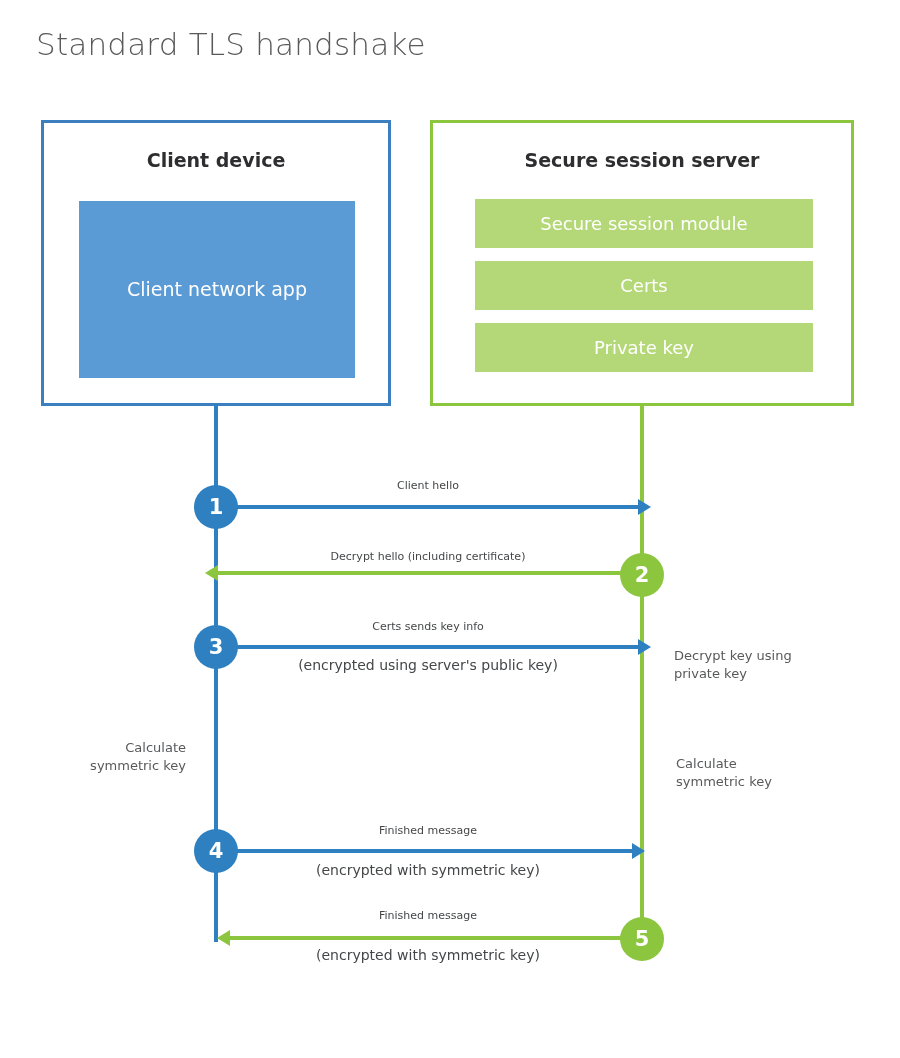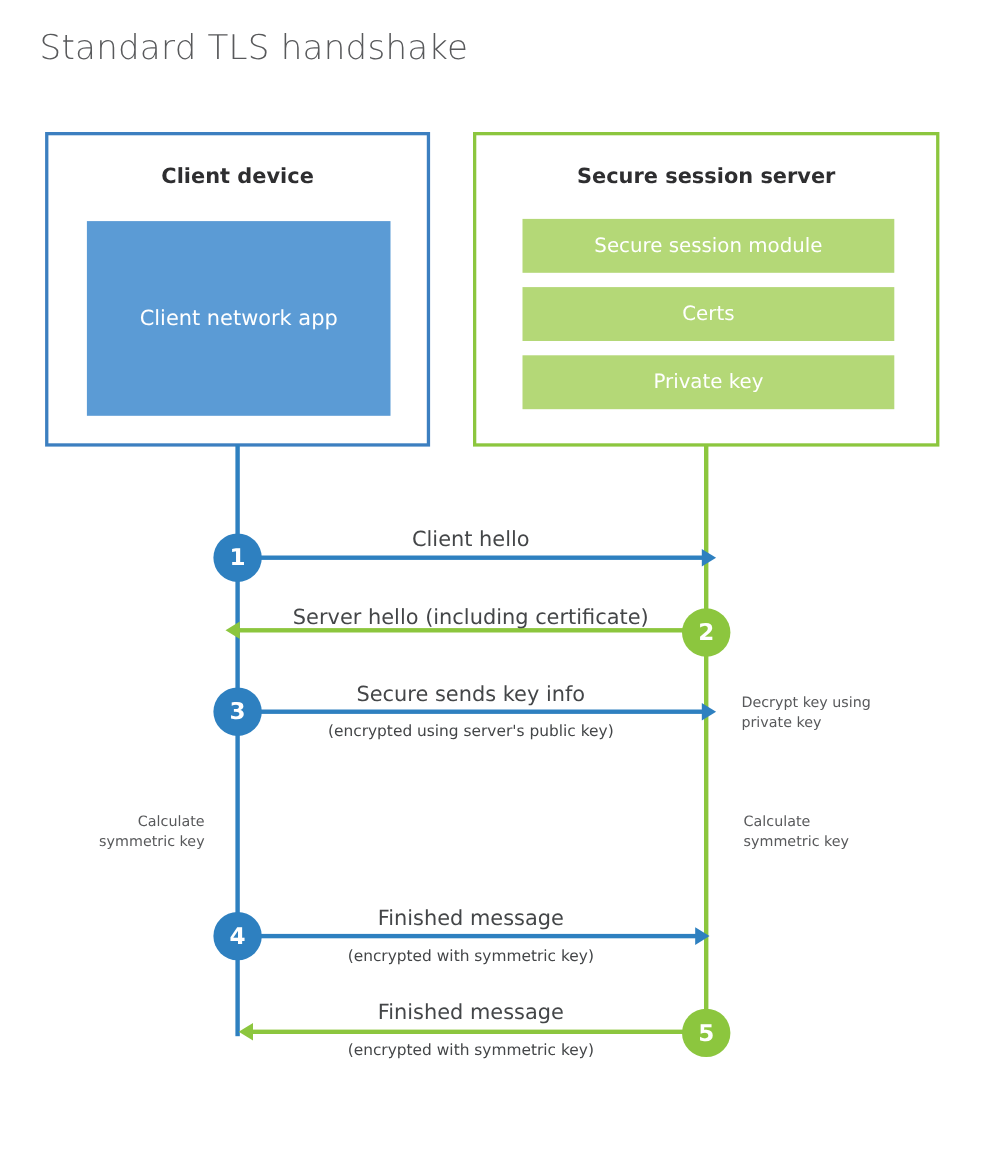--- a/index.html
+++ b/index.html
@@ -156,42 +156,42 @@
   .arrow.green .arrow-head.left {
     left: -11px;
     border-right: 13px solid #8cc63e;
   }
 
   
   .arrow-label {
     position: absolute;
     text-align: center;
     color: #444648;
-    font-size: 19px;
+    font-size: 11px;
     white-space: nowrap;
     z-index: 4;
   }
   .arrow-sublabel {
     position: absolute;
     text-align: center;
     color: #444648;
     font-size: 14px;
     white-space: nowrap;
     z-index: 4;
   }
   .side-note {
     position: absolute;
     color: #58595b;
     font-size: 13px;
     line-height: 1.35;
     white-space: pre-line;
     z-index: 4;
   }
   .side-note.left-note { text-align: right; }
-  .side-note.right-note { text-align: left; }
+  .side-note.right-note { text-align: left; margin-top: 16px; }
 </style>
 </head>
 <body>
 
 <div id="stage">
 
   <div class="page-title">Standard TLS handshake</div>
 
   <div class="party-box server">
     <div class="party-title">Secure session server</div>
@@ -212,27 +212,27 @@
 
   <div class="arrow blue" style="left:216px; top:505px; width:424px;">
     <span class="arrow-head right"></span>
   </div>
   <div class="arrow-label" style="left:216px; top:479px; width:424px;">Client hello</div>
   <div class="step-circle blue" style="left:194px; top:485px;">1</div>
 
   <div class="arrow green" style="left:216px; top:571px; width:424px;">
     <span class="arrow-head left"></span>
   </div>
-  <div class="arrow-label" style="left:216px; top:550px; width:424px;">Server hello (including certificate)</div>
+  <div class="arrow-label" style="left:216px; top:550px; width:424px;">Decrypt hello (including certificate)</div>
   <div class="step-circle green" style="left:620px; top:553px;">2</div>
 
   <div class="arrow blue" style="left:216px; top:645px; width:424px;">
     <span class="arrow-head right"></span>
   </div>
-  <div class="arrow-label" style="left:216px; top:620px; width:424px;">Secure sends key info</div>
+  <div class="arrow-label" style="left:216px; top:620px; width:424px;">Certs sends key info</div>
   <div class="arrow-sublabel" style="left:216px; top:657px; width:424px;">(encrypted using server's public key)</div>
   <div class="step-circle blue" style="left:194px; top:625px;">3</div>
   <div class="side-note right-note" style="left:674px; top:631px; width:190px;">Decrypt key using
 private key</div>
 
   <div class="side-note left-note" style="left:24px; top:739px; width:162px;">Calculate
 symmetric key</div>
   <div class="side-note right-note" style="left:676px; top:739px; width:190px;">Calculate
 symmetric key</div>
 

